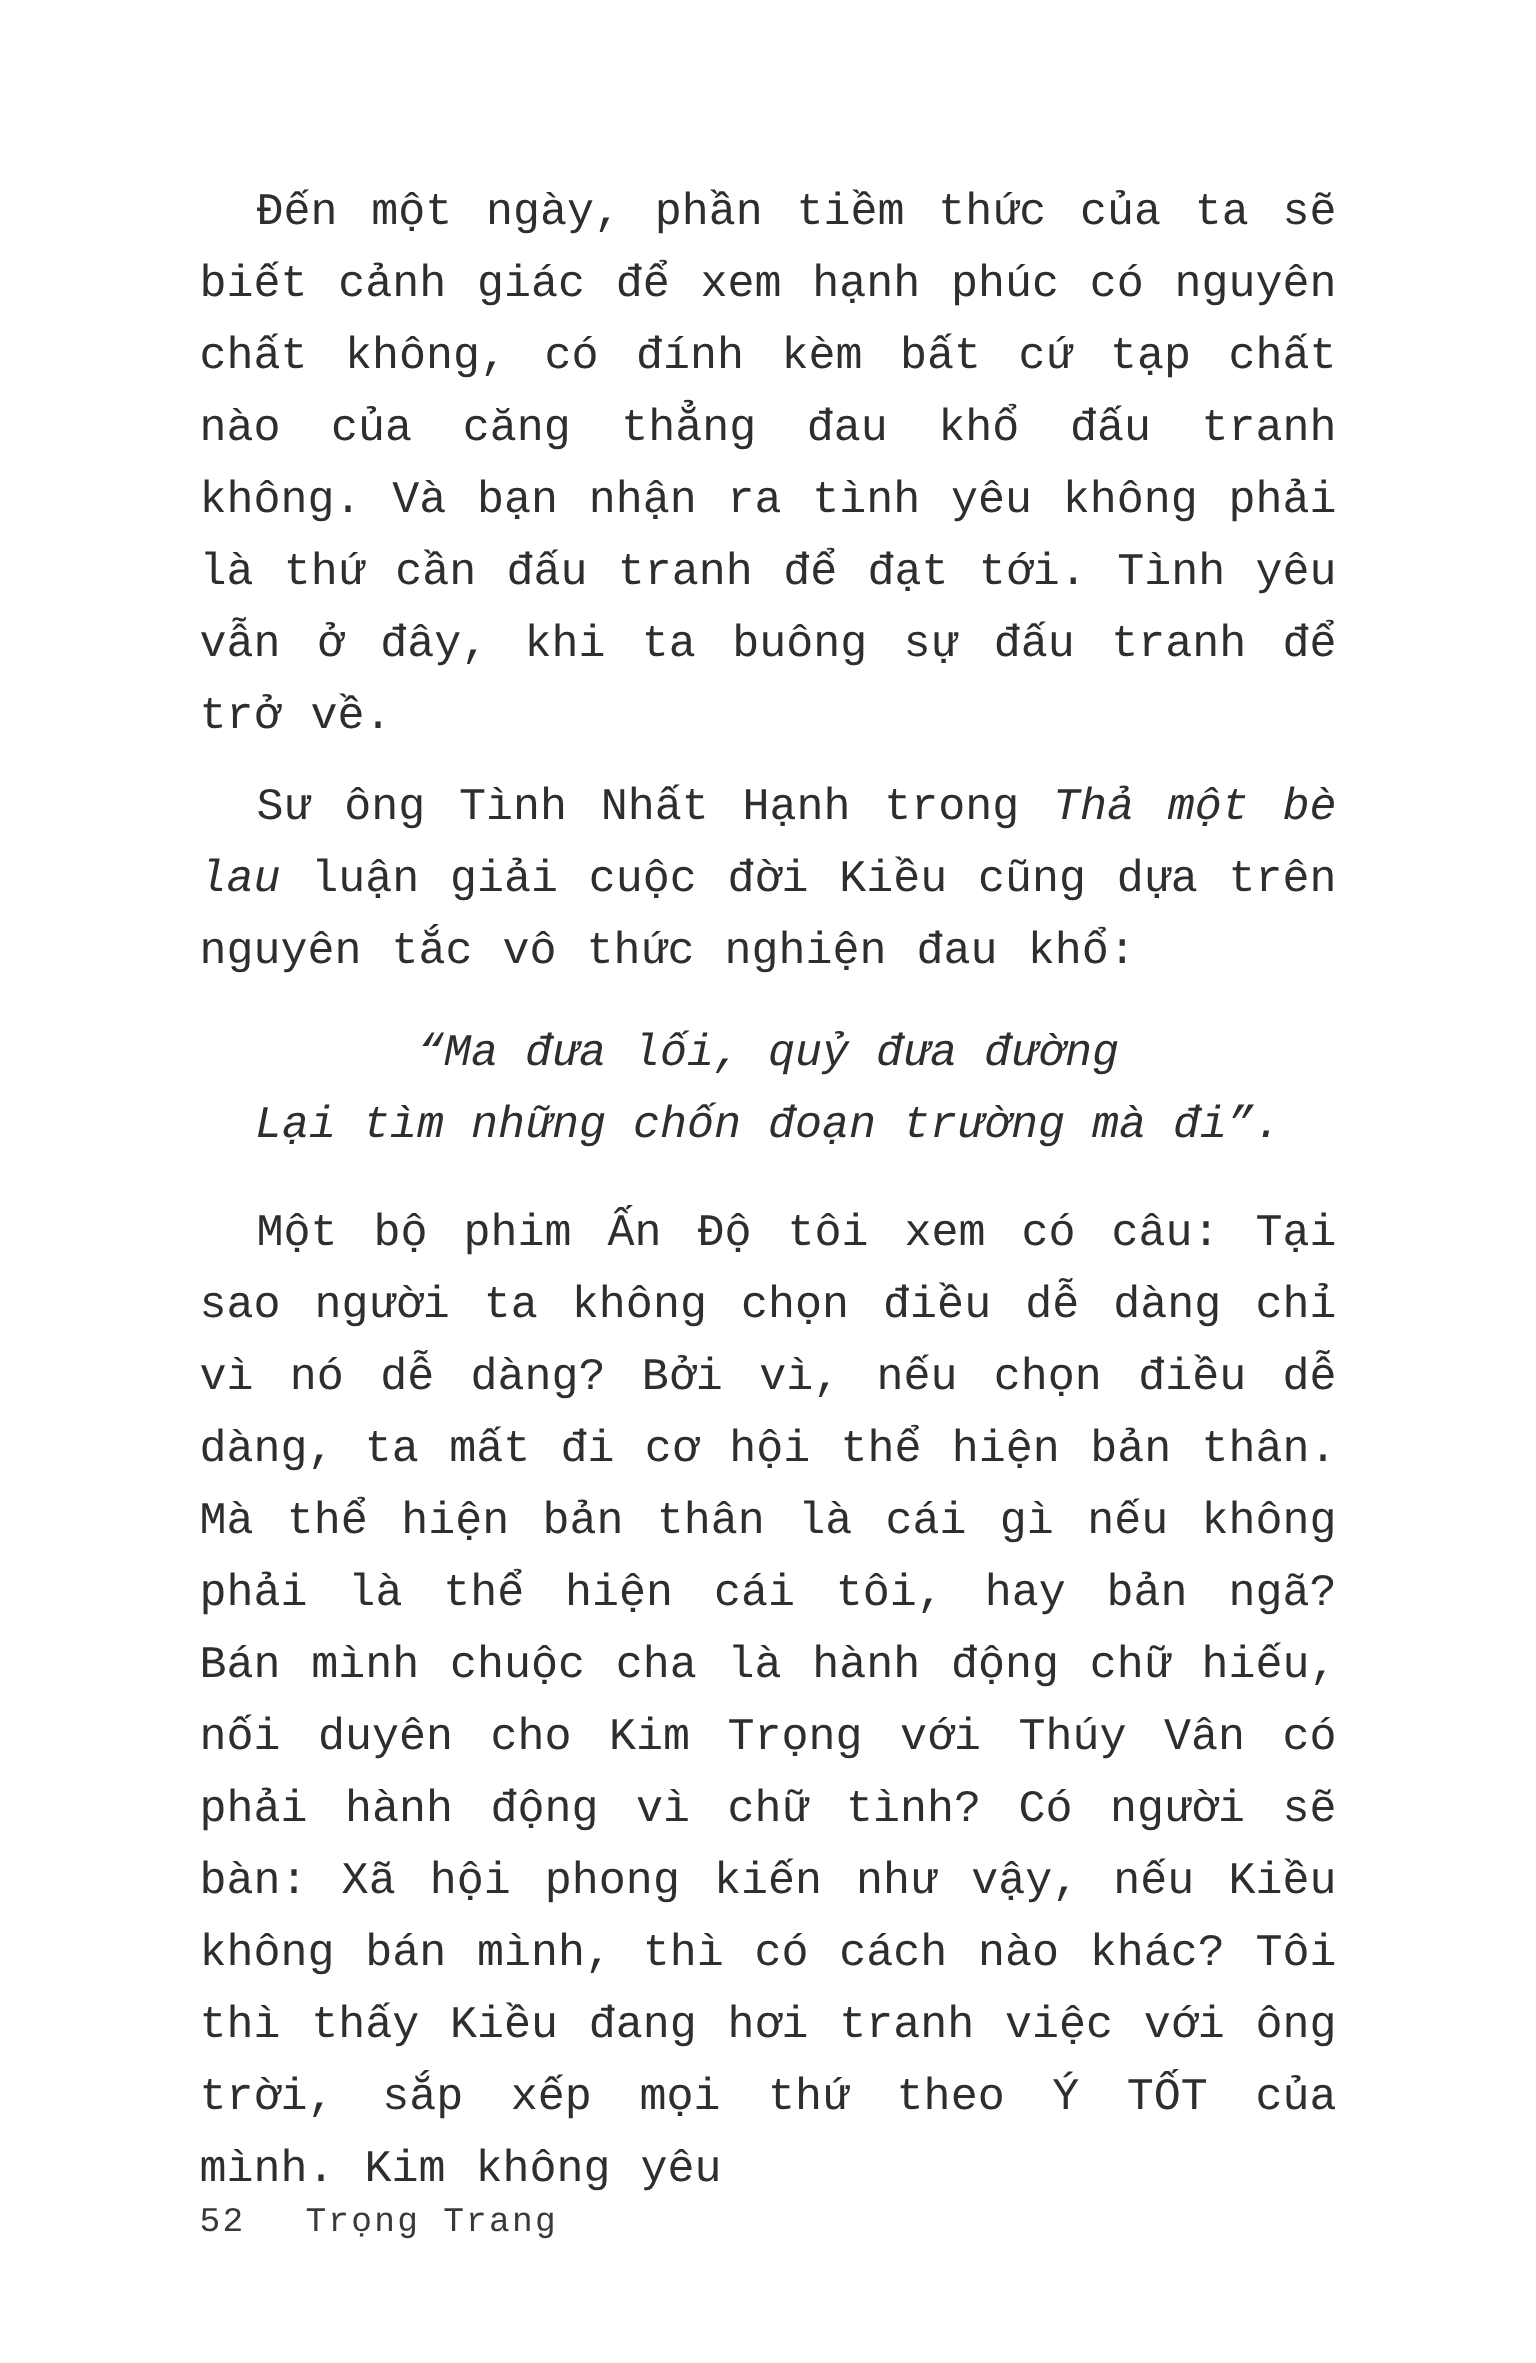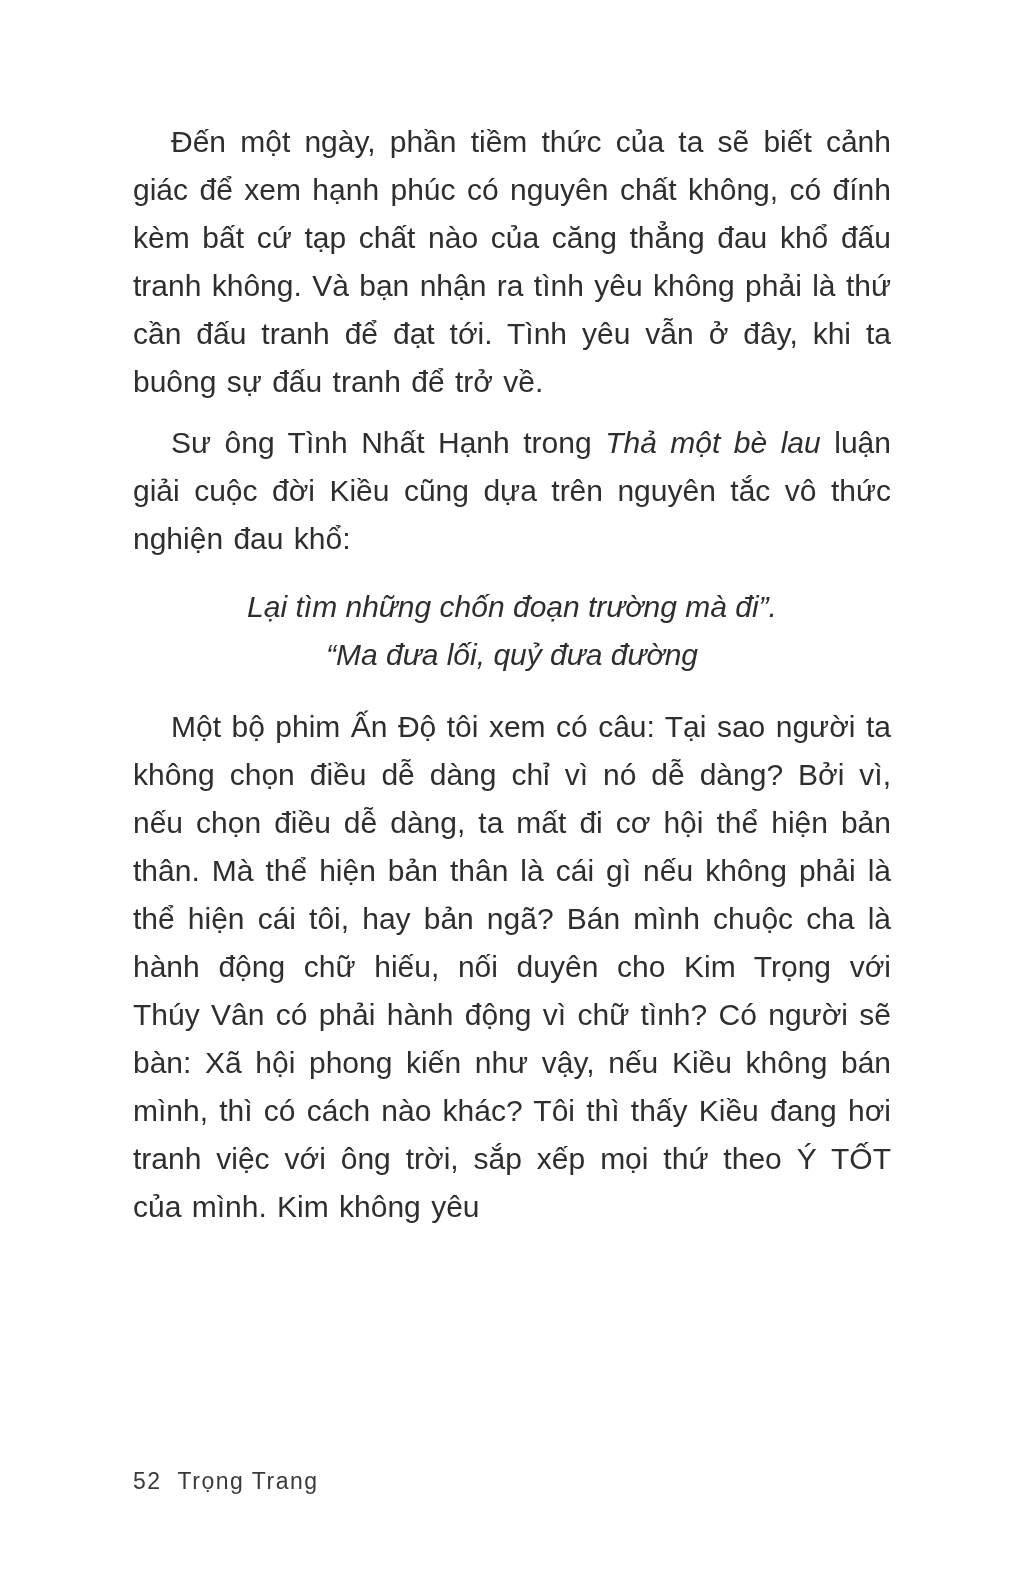--- a/index.html
+++ b/index.html
@@ -6,21 +6,21 @@
     margin: 0;
     padding: 0;
     background: #ffffff;
   }
   .page {
     position: relative;
     width: 1024px;
     height: 1575px;
     background: #ffffff;
     overflow: hidden;
-    font-family: Liberation Sans, sans-serif;
+    font-family: Liberation Mono, monospace;
     color: #2e2e2e;
   }
   .text-block {
     position: absolute;
     left: 133px;
     top: 118px;
     width: 758px;
   }
   .body-para {
     margin: 0 0 13px 0;
@@ -39,41 +39,41 @@
     text-align: center;
     font-size: 30px;
     line-height: 48px;
   }
   .page-footer {
     position: absolute;
     left: 133px;
     top: 1468px;
     display: flex;
     align-items: center;
-    gap: 16px;
+    gap: 40px;
     font-size: 23px;
     letter-spacing: 1.5px;
     color: #3a3a3a;
   }
 </style>
 </head>
 <body>
 
 <div class="page">
 
   <main class="text-block">
 
     <p class="body-para">Đến một ngày, phần tiềm thức của ta sẽ biết cảnh giác để xem hạnh phúc có nguyên chất không, có đính kèm bất cứ tạp chất nào của căng thẳng đau khổ đấu tranh không. Và bạn nhận ra tình yêu không phải là thứ cần đấu tranh để đạt tới. Tình yêu vẫn ở đây, khi ta buông sự đấu tranh để trở về.</p>
 
 
     <p class="body-para"><span>Sư ông Tình Nhất Hạnh trong </span><em>Thả một bè lau</em><span> luận giải cuộc đời Kiều cũng dựa trên nguyên tắc vô thức nghiện đau khổ:</span></p>
 
     <div class="verse">
+      <div class="verse-line">“Ma đưa lối, quỷ đưa đường</div>
       <div class="verse-line">Lại tìm những chốn đoạn trường mà đi”.</div>
-      <div class="verse-line">“Ma đưa lối, quỷ đưa đường</div>
     </div>
 
     <p class="body-para">Một bộ phim Ấn Độ tôi xem có câu: Tại sao người ta không chọn điều dễ dàng chỉ vì nó dễ dàng? Bởi vì, nếu chọn điều dễ dàng, ta mất đi cơ hội thể hiện bản thân. Mà thể hiện bản thân là cái gì nếu không phải là thể hiện cái tôi, hay bản ngã? Bán mình chuộc cha là hành động chữ hiếu, nối duyên cho Kim Trọng với Thúy Vân có phải hành động vì chữ tình? Có người sẽ bàn: Xã hội phong kiến như vậy, nếu Kiều không bán mình, thì có cách nào khác? Tôi thì thấy Kiều đang hơi tranh việc với ông trời, sắp xếp mọi thứ theo Ý TỐT của mình. Kim không yêu</p>
 
   </main>
 
   <footer class="page-footer">
     <span>52</span>
     <span>Trọng Trang</span>
   </footer>

